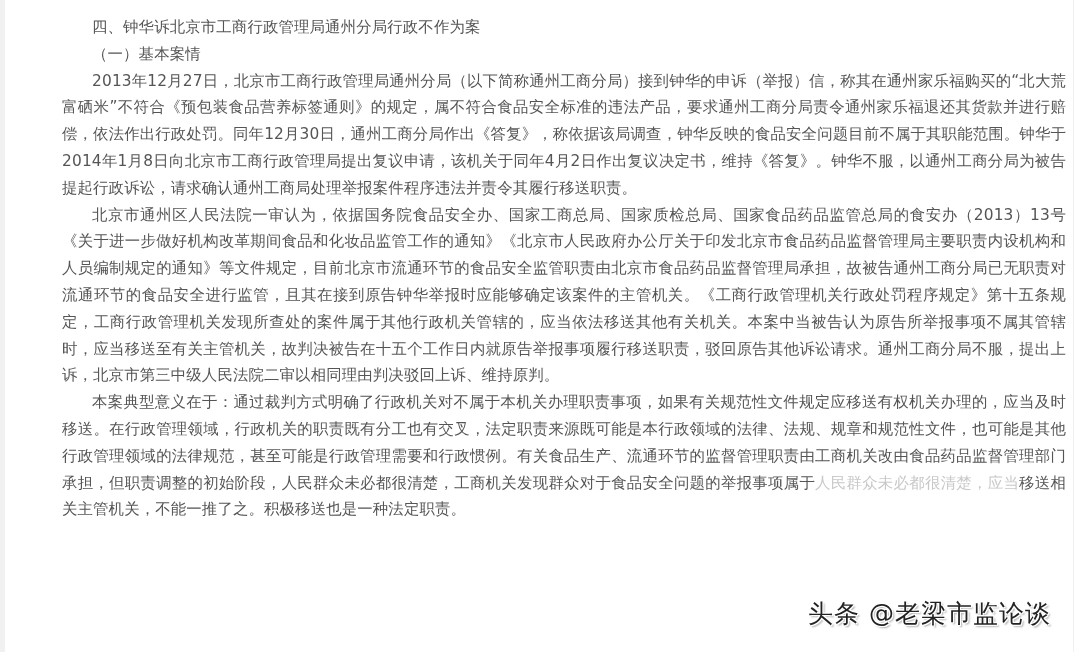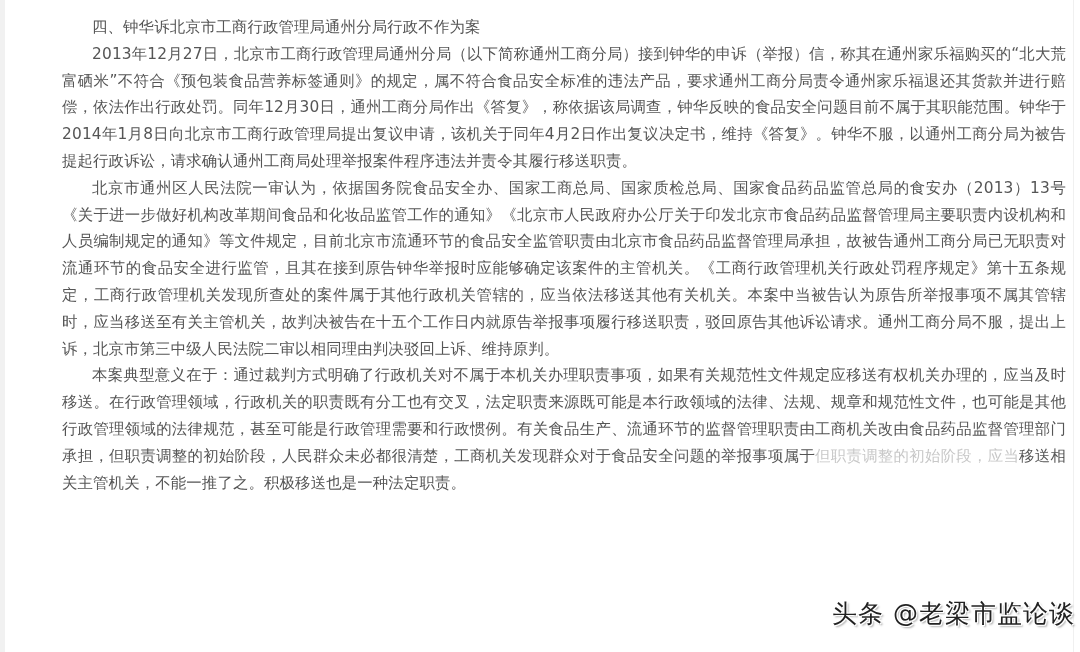--- a/index.html
+++ b/index.html
@@ -15,33 +15,34 @@
       position: absolute; left: 62px; top: 14px; width: 1004px;
       font-size: 15.4px; line-height: 26.8px; letter-spacing: 0.15px;
     }
     .article p { margin: 0; text-align: justify; }
     .indent { text-indent: 30px; }
     .heading { text-indent: 30px; }
     .watermark {
       position: absolute; left: 808px; top: 598px;
       font-size: 25px; line-height: 32px; color: #222;
       text-shadow: 1px 1px 0 #fff, -1px -1px 0 #fff, 1px -1px 0 #fff, -1px 1px 0 #fff, 2px 2px 2px rgba(0,0,0,0.35);
-      white-space: nowrap; letter-spacing: 1px; margin-left: 24px;
+      white-space: nowrap; letter-spacing: 1px;
     }
     .obscured { color: #c8c8c8; }
   </style>
 </head>
 <body>
 
 <div class="left-strip"></div>
 <div class="right-rule"></div>
 
 <div class="article">
   <p class="heading">四、钟华诉北京市工商行政管理局通州分局行政不作为案</p>
 
+  <p class="heading">（一）基本案情</p>
   <p class="indent">2013年12月27日，北京市工商行政管理局通州分局（以下简称通州工商分局）接到钟华的申诉（举报）信，称其在通州家乐福购买的“北大荒富硒米”不符合《预包装食品营养标签通则》的规定，属不符合食品安全标准的违法产品，要求通州工商分局责令通州家乐福退还其货款并进行赔偿，依法作出行政处罚。同年12月30日，通州工商分局作出《答复》，称依据该局调查，钟华反映的食品安全问题目前不属于其职能范围。钟华于2014年1月8日向北京市工商行政管理局提出复议申请，该机关于同年4月2日作出复议决定书，维持《答复》。钟华不服，以通州工商分局为被告提起行政诉讼，请求确认通州工商局处理举报案件程序违法并责令其履行移送职责。</p>
 
   <p class="indent">北京市通州区人民法院一审认为，依据国务院食品安全办、国家工商总局、国家质检总局、国家食品药品监管总局的食安办（2013）13号《关于进一步做好机构改革期间食品和化妆品监管工作的通知》《北京市人民政府办公厅关于印发北京市食品药品监督管理局主要职责内设机构和人员编制规定的通知》等文件规定，目前北京市流通环节的食品安全监管职责由北京市食品药品监督管理局承担，故被告通州工商分局已无职责对流通环节的食品安全进行监管，且其在接到原告钟华举报时应能够确定该案件的主管机关。《工商行政管理机关行政处罚程序规定》第十五条规定，工商行政管理机关发现所查处的案件属于其他行政机关管辖的，应当依法移送其他有关机关。本案中当被告认为原告所举报事项不属其管辖时，应当移送至有关主管机关，故判决被告在十五个工作日内就原告举报事项履行移送职责，驳回原告其他诉讼请求。通州工商分局不服，提出上诉，北京市第三中级人民法院二审以相同理由判决驳回上诉、维持原判。</p>
 
-  <p class="indent"><span>本案典型意义在于：通过裁判方式明确了行政机关对不属于本机关办理职责事项，如果有关规范性文件规定应移送有权机关办理的，应当及时移送。在行政管理领域，行政机关的职责既有分工也有交叉，法定职责来源既可能是本行政领域的法律、法规、规章和规范性文件，也可能是其他行政管理领域的法律规范，甚至可能是行政管理需要和行政惯例。有关食品生产、流通环节的监督管理职责由工商机关改由食品药品监督管理部门承担，但职责调整的初始阶段，人民群众未必都很清楚，工商机关发现群众对于食品安全问题的举报事项属于</span><span class="obscured">但职责调整的初始阶段，应当</span><span>移送相关主管机关，不能一推了之。积极移送也是一种法定职责。</span></p>
+  <p class="indent"><span>本案典型意义在于：通过裁判方式明确了行政机关对不属于本机关办理职责事项，如果有关规范性文件规定应移送有权机关办理的，应当及时移送。在行政管理领域，行政机关的职责既有分工也有交叉，法定职责来源既可能是本行政领域的法律、法规、规章和规范性文件，也可能是其他行政管理领域的法律规范，甚至可能是行政管理需要和行政惯例。有关食品生产、流通环节的监督管理职责由工商机关改由食品药品监督管理部门承担，但职责调整的初始阶段，人民群众未必都很清楚，工商机关发现群众对于食品安全问题的举报事项属于</span><span class="obscured">人民群众未必都很清楚，应当</span><span>移送相关主管机关，不能一推了之。积极移送也是一种法定职责。</span></p>
 </div>
 
 <div class="watermark">头条 @老梁市监论谈</div>
 
 </body></html>

